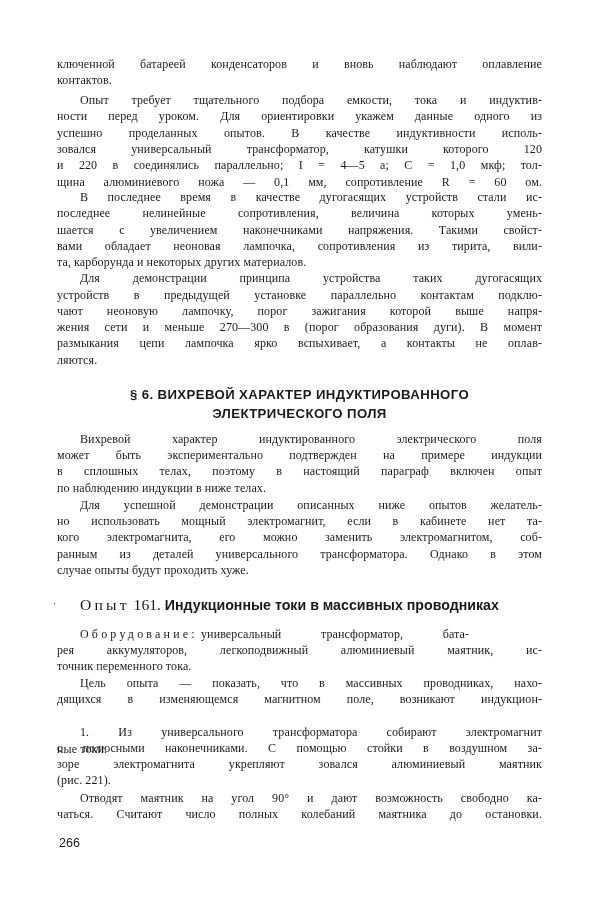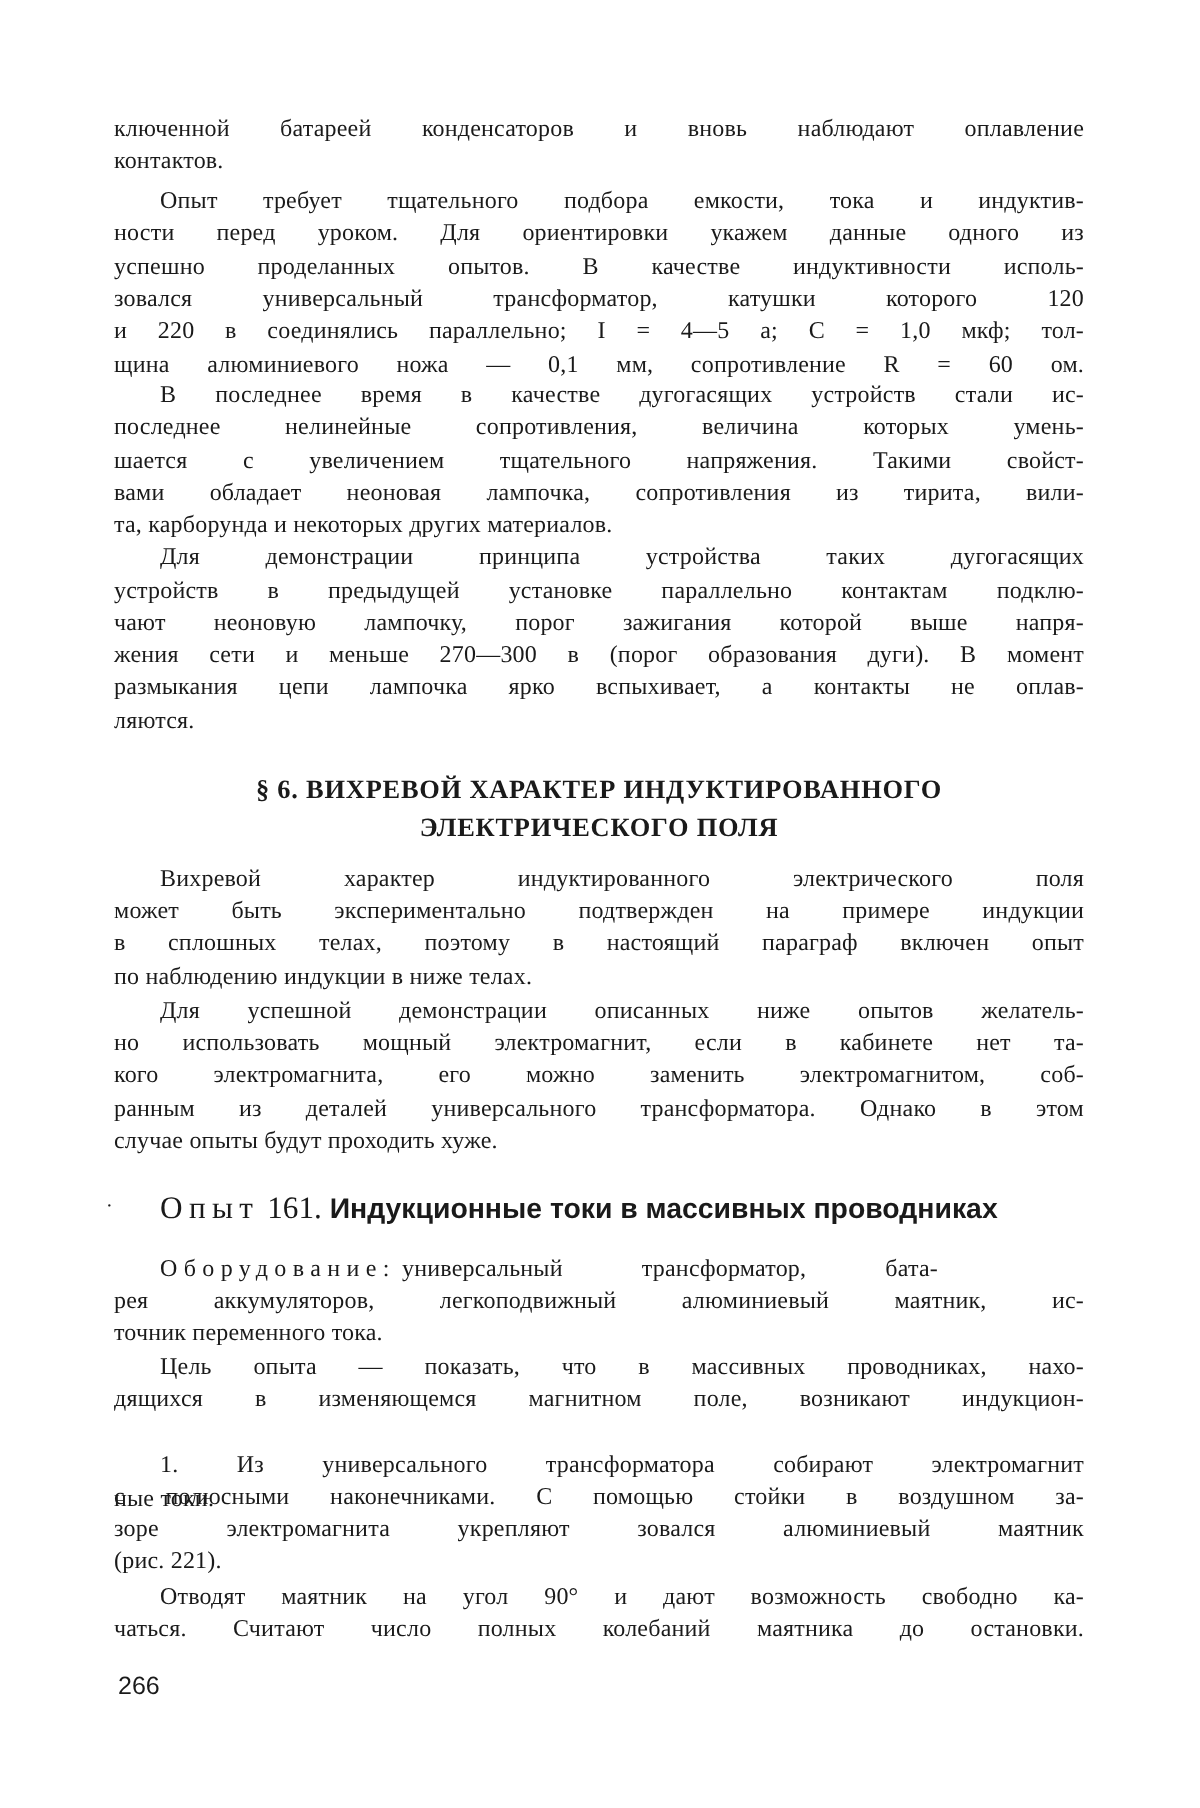--- a/index.html
+++ b/index.html
@@ -12,21 +12,21 @@
   .line {
     position: absolute; left: 57px; width: 485px;
     font-size: 12px; line-height: 17px; height: 17px;
     white-space: nowrap; text-align: justify; text-align-last: justify;
     letter-spacing: 0.1px;
   }
   .line.indent { left: 80px; width: 462px; }
   .line.last { text-align-last: left; }
   .heading {
     position: absolute; left: 57px; width: 485px; text-align: center;
-    font-family: Liberation Serif, serif;
+    font-family: Liberation Sans, sans-serif;
     font-weight: bold; font-size: 13.2px; line-height: 17px; letter-spacing: 0.4px;
   }
   .exp-title {
     position: absolute; left: 80px; width: 462px;
     font-size: 15.6px; line-height: 17px; white-space: nowrap;
   }
   .spaced { letter-spacing: 3.2px; }
   .bold-sans { font-family: "Liberation Sans", "DejaVu Sans", sans-serif; font-weight: bold; font-size: 14.2px; }
   .page-number {
     position: absolute; left: 59px; top: 836px;
@@ -49,21 +49,21 @@
     <div class="line" style="top:108px">ности перед уроком. Для ориентировки укажем данные одного из</div>
     <div class="line" style="top:125px">успешно проделанных опытов. В качестве индуктивности исполь-</div>
     <div class="line" style="top:141px">зовался универсальный трансформатор, катушки которого 120</div>
     <div class="line" style="top:157px">и 220 в соединялись параллельно; I = 4—5 а; C = 1,0 мкф; тол-</div>
     <div class="line" style="top:174px">щина алюминиевого ножа — 0,1 мм, сопротивление R = 60 ом.</div>
   </div>
 
   <div>
     <div class="line indent" style="top:189px">В последнее время в качестве дугогасящих устройств стали ис-</div>
     <div class="line" style="top:205px">последнее нелинейные сопротивления, величина которых умень-</div>
-    <div class="line" style="top:222px">шается с увеличением тщательного напряжения. Такими свойст-</div>
+    <div class="line" style="top:222px">шается с увеличением наконечниками напряжения. Такими свойст-</div>
     <div class="line" style="top:238px">вами обладает неоновая лампочка, сопротивления из тирита, вили-</div>
     <div class="line last" style="top:254px">та, карборунда и некоторых других материалов.</div>
   </div>
 
   <div>
     <div class="line indent" style="top:270px">Для демонстрации принципа устройства таких дугогасящих</div>
     <div class="line" style="top:287px">устройств в предыдущей установке параллельно контактам подклю-</div>
     <div class="line" style="top:303px">чают неоновую лампочку, порог зажигания которой выше напря-</div>
     <div class="line" style="top:319px">жения сети и меньше 270—300 в (порог образования дуги). В момент</div>
     <div class="line" style="top:335px">размыкания цепи лампочка ярко вспыхивает, а контакты не оплав-</div>

